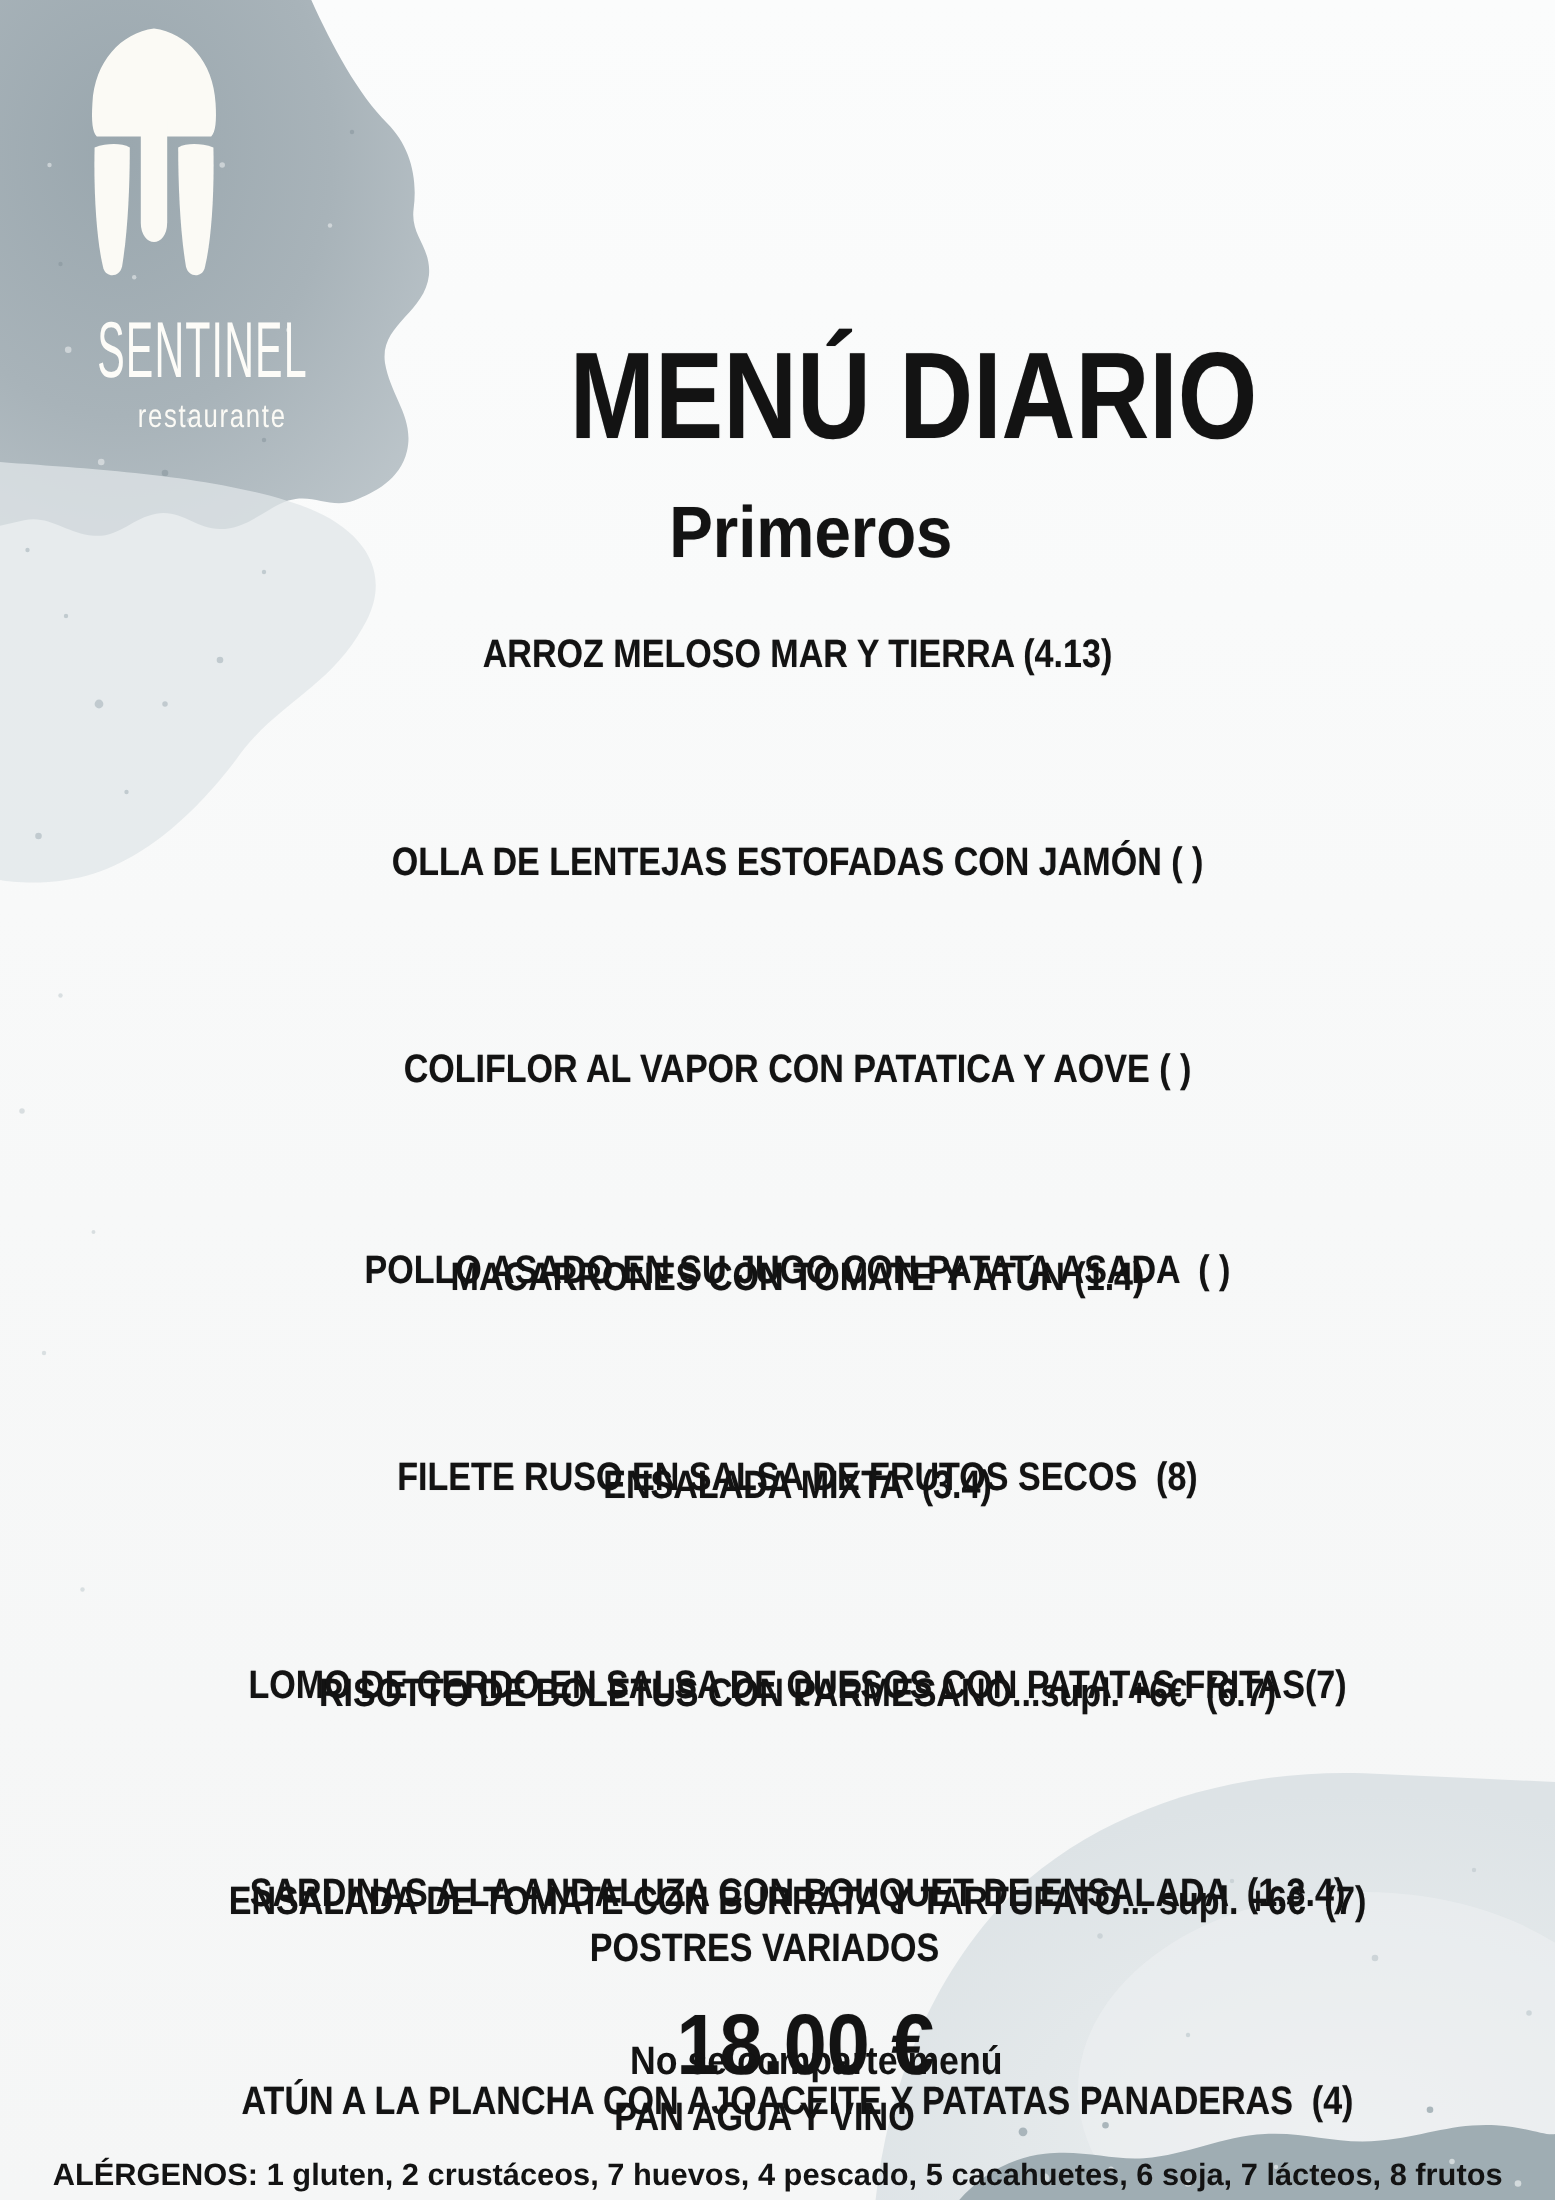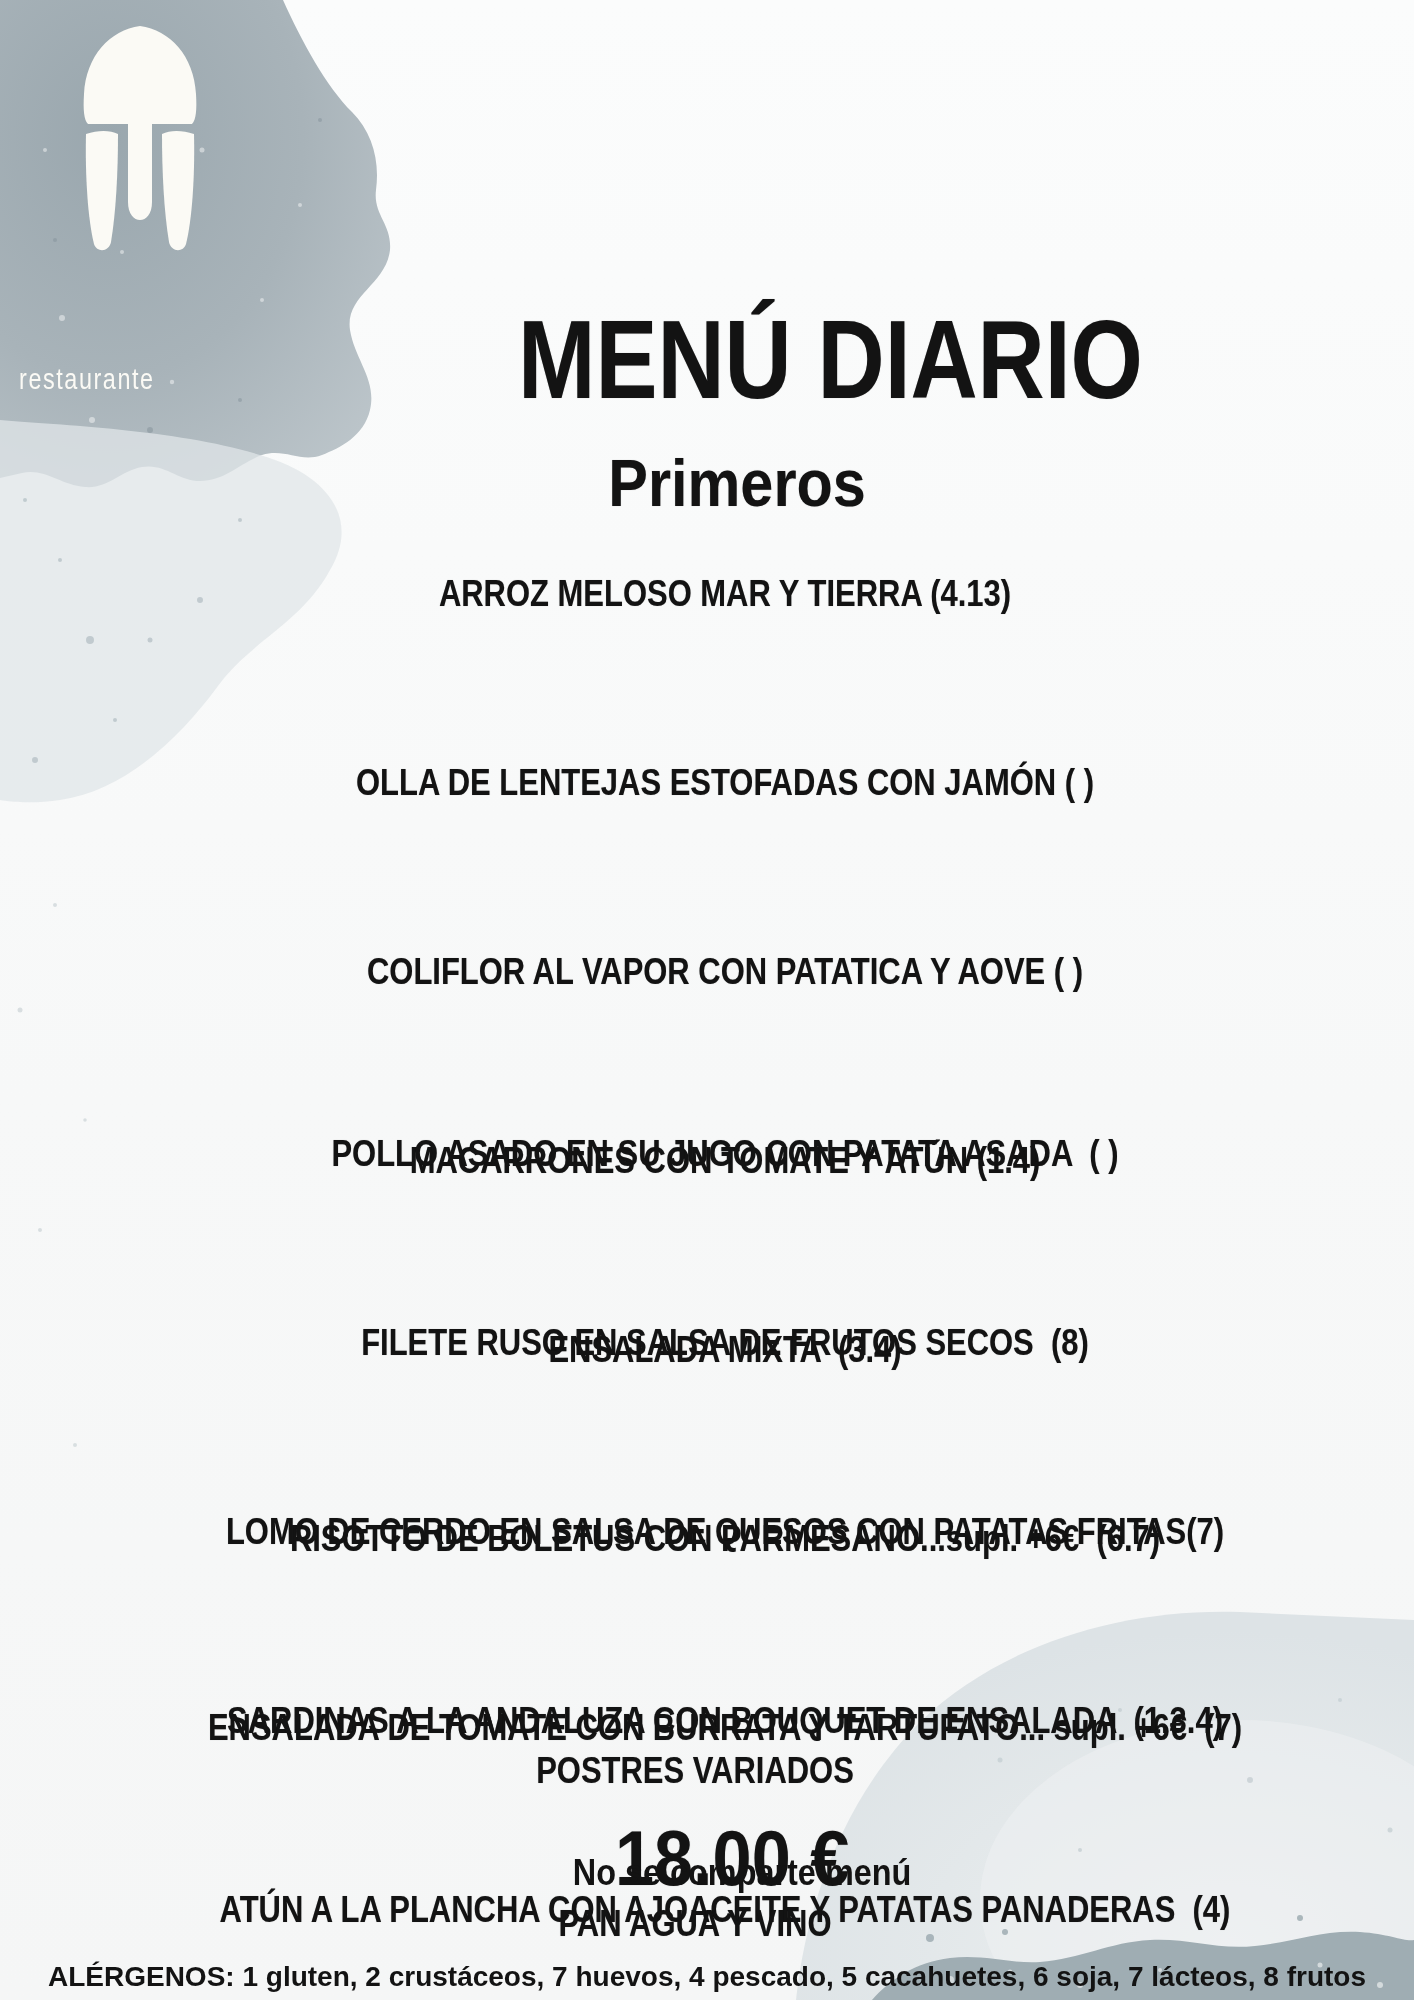--- a/index.html
+++ b/index.html
@@ -18,21 +18,21 @@
   .brand{position:absolute;left:0;top:0;width:300px;height:420px;}
   .brand .helmet{position:absolute;left:66px;top:22px;}
   .brand-name{
     position:absolute;left:0;top:283px;width:280px;
     text-align:center;font-size:72px;line-height:72px;font-weight:400;
     color:#fdfcf8;letter-spacing:2px;
   }
   .brand-name span{display:inline-block;transform:scaleX(0.52);white-space:nowrap;}
   .brand-tagline{
     position:absolute;left:0;top:364px;width:280px;
-    text-align:left;font-size:30px;line-height:30px;font-weight:400;
+    text-align:right;font-size:30px;line-height:30px;font-weight:400;
     color:#fbfaf5;letter-spacing:2px;
   }
   .brand-tagline span{display:inline-block;transform:scaleX(0.78);white-space:nowrap;}
 
   
   .center-line{position:absolute;left:0;width:100%;text-align:center;white-space:pre-wrap;}
   .center-line > span{display:inline-block;white-space:pre;}
 
   .menu-title{top:192px;font-size:112px;line-height:112px;font-weight:700;}
   .menu-title > span{transform:translateX(61px) scaleX(0.83);text-shadow:0 0 1px rgba(0,0,0,.35);}
@@ -194,20 +194,23 @@
 
         <path d="M74 4 C44 8 20 34 18 72 C17 88 18 98 22 102 L126 102 C130 98 131 88 130 72 C128 34 104 8 74 4 Z"></path>
 
         <path d="M62 88 L86 88 L86 180 C86 192 80 198 74 198 C68 198 62 192 62 180 Z"></path>
 
         <path d="M20 112 C32 108 44 108 52 112 C52 150 50 190 45 220 C43 230 31 231 28 222 C22 198 19 155 20 112 Z"></path>
 
         <path d="M128 112 C116 108 104 108 96 112 C96 150 98 190 103 220 C105 230 117 231 120 222 C126 198 129 155 128 112 Z"></path>
       </g>
     </svg>
+    <div class="brand-name">
+      <span>SENTINEL</span>
+    </div>
     <div class="brand-tagline">
       <span>restaurante</span>
     </div>
   </div>
 
   <div class="center-line menu-title">
     <span>MENÚ DIARIO</span>
   </div>
 
   <div class="center-line section-heading heading-primeros">

